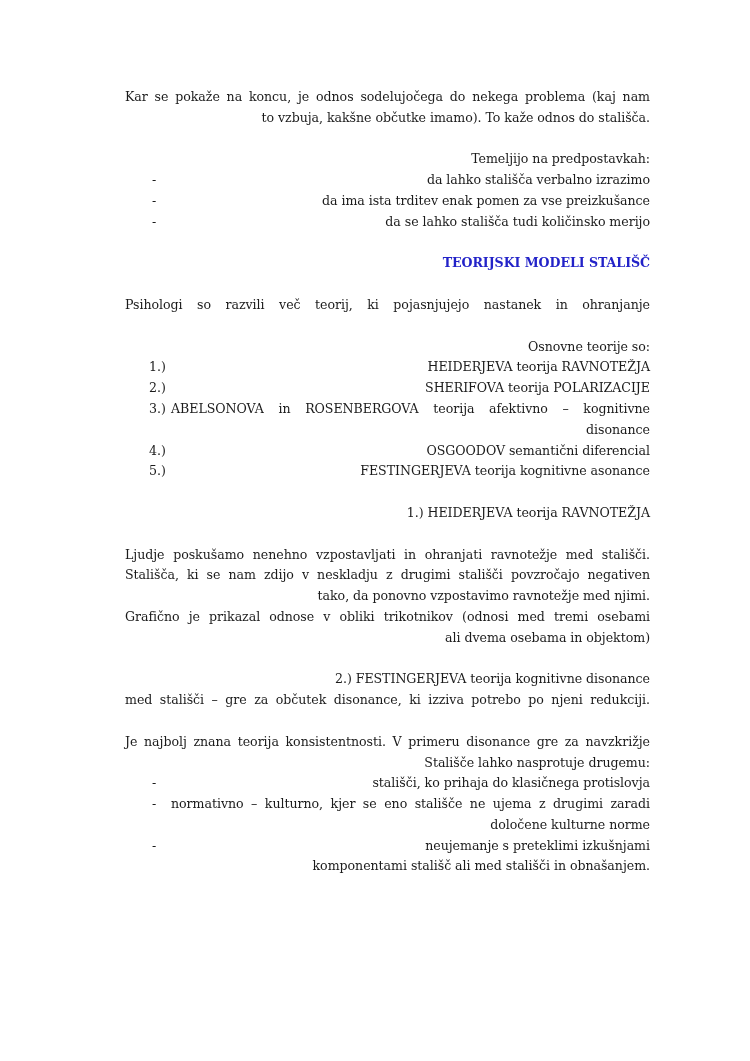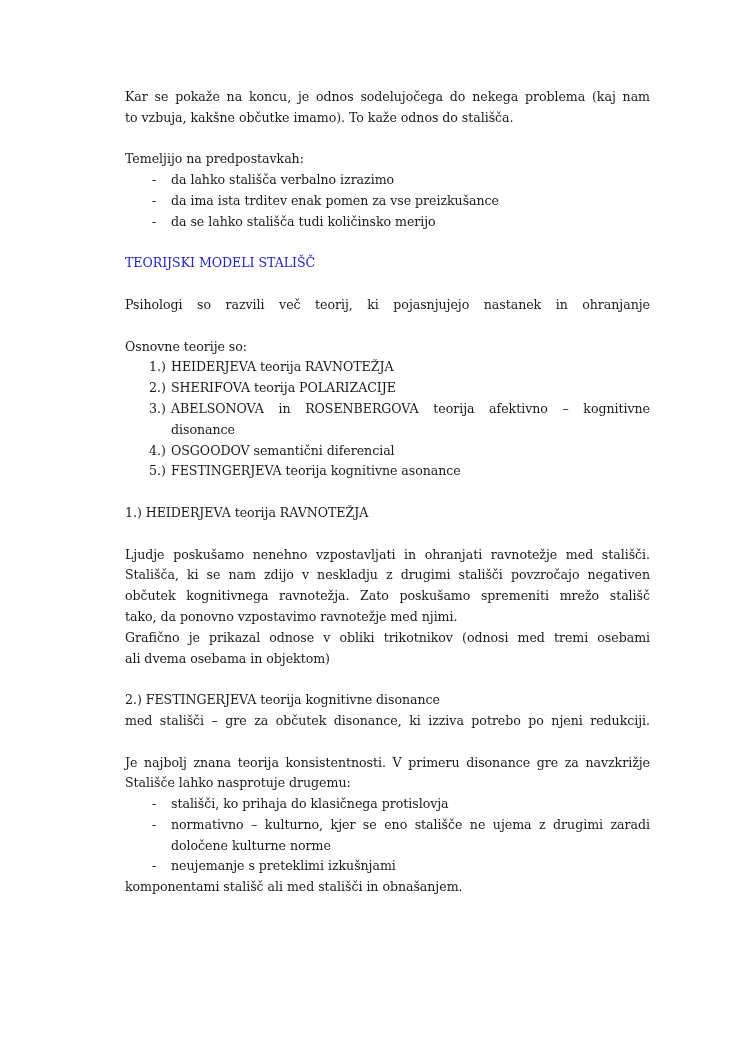--- a/index.html
+++ b/index.html
@@ -22,31 +22,31 @@
   #content {
     position: absolute;
     left: 113px;
     top: 87px;
     width: 525px;
   }
   .line {
     position: relative;
     line-height: 20.8px;
     min-height: 20.8px;
-    text-align: left;
+    text-align: right;
     white-space: normal;
     letter-spacing: -0.05px;
   }
   .line.just {
     text-align: justify;
     text-align-last: justify;
   }
   .line.bold { font-weight: normal; }
   .line.heading {
-    font-weight: normal;
+    font-weight: bold;
     color: var(--heading-color, #2222c8);
   }
   .line.ind { padding-left: 46px; }
   .mk {
     position: absolute;
     top: 0;
     line-height: 20.8px;
   }
   .mk.mk-dash { left: 27px; }
   .mk.mk-num  { left: 24px; }
@@ -68,21 +68,20 @@
       <div class="line bold sb1">Osnovne teorije so:</div>
       <div class="line bold ind"><span class="mk mk-num">1.)</span><span>HEIDERJEVA teorija RAVNOTEŽJA</span></div>
       <div class="line bold ind"><span class="mk mk-num">2.)</span><span>SHERIFOVA teorija POLARIZACIJE</span></div>
       <div class="line just bold ind"><span class="mk mk-num">3.)</span><span>ABELSONOVA in ROSENBERGOVA teorija afektivno – kognitivne</span></div>
       <div class="line bold ind">disonance</div>
       <div class="line bold ind"><span class="mk mk-num">4.)</span><span>OSGOODOV semantični diferencial</span></div>
       <div class="line bold ind"><span class="mk mk-num">5.)</span><span>FESTINGERJEVA teorija kognitivne asonance</span></div>
       <div class="line sb1">1.) HEIDERJEVA teorija RAVNOTEŽJA</div>
       <div class="line just sb1">Ljudje poskušamo nenehno vzpostavljati in ohranjati ravnotežje med stališči.</div>
       <div class="line just">Stališča, ki se nam zdijo v neskladju z drugimi stališči povzročajo negativen</div>
-      <div class="line just">občutek kognitivnega ravnotežja. Zato poskušamo spremeniti mrežo stališč</div>
       <div class="line">tako, da ponovno vzpostavimo ravnotežje med njimi.</div>
       <div class="line just">Grafično je prikazal odnose v obliki trikotnikov (odnosi med tremi osebami</div>
       <div class="line">ali dvema osebama in objektom)</div>
       <div class="line sb1">2.) FESTINGERJEVA teorija kognitivne disonance</div>
       <div class="line just">med stališči – gre za občutek disonance, ki izziva potrebo po njeni redukciji.</div>
       <div class="line just sb1">Je najbolj znana teorija konsistentnosti. V primeru disonance gre za navzkrižje</div>
       <div class="line">Stališče lahko nasprotuje drugemu:</div>
       <div class="line ind"><span class="mk mk-dash">-</span><span>stališči, ko prihaja do klasičnega protislovja</span></div>
       <div class="line just ind"><span class="mk mk-dash">-</span><span>normativno – kulturno, kjer se eno stališče ne ujema z drugimi zaradi</span></div>
       <div class="line ind">določene kulturne norme</div>

